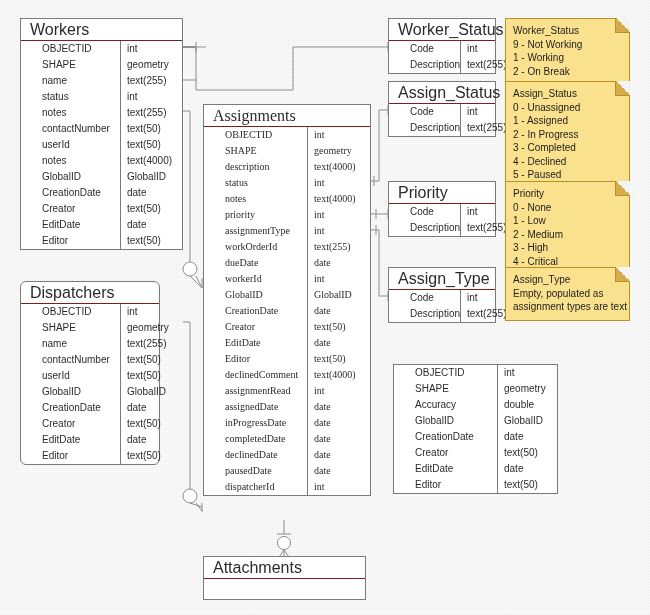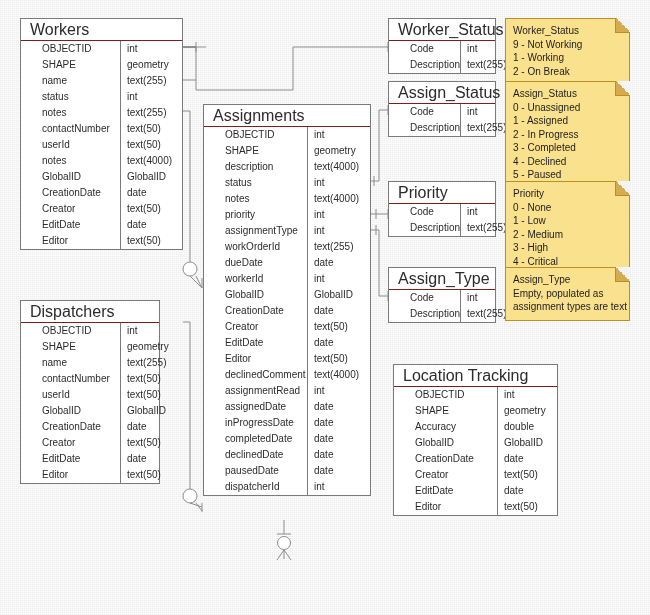--- a/index.html
+++ b/index.html
@@ -201,21 +201,21 @@
             <td class="col-type">date</td>
           </tr>
       <tr>
             <td class="col-name">Editor</td>
             <td class="col-type">text(50)</td>
           </tr>
     </tbody>
       </table>
   </div>
 
-  <div class="entity" style="left:20px; top:300px; width:140px;">
+  <div class="entity" style="left:20px; top:281px; width:140px;border-radius:6px;">
     <div class="entity-title">Dispatchers</div>
     <table class="attr-table">
       <tbody>
           <tr>
             <td class="col-name" style="width:78px">OBJECTID</td>
             <td class="col-type">int</td>
           </tr>
       <tr>
             <td class="col-name">SHAPE</td>
             <td class="col-type">geometry</td>
@@ -249,21 +249,21 @@
             <td class="col-type">date</td>
           </tr>
       <tr>
             <td class="col-name">Editor</td>
             <td class="col-type">text(50)</td>
           </tr>
     </tbody>
       </table>
   </div>
 
-  <div class="entity" style="left:203px; top:104px; width:168px;">
+  <div class="entity" style="left:203px; top:104px; width:168px;font-family:Liberation Serif, serif;">
     <div class="entity-title">Assignments</div>
     <table class="attr-table">
       <tbody>
           <tr>
             <td class="col-name" style="width:82px">OBJECTID</td>
             <td class="col-type">int</td>
           </tr>
       <tr>
             <td class="col-name">SHAPE</td>
             <td class="col-type">geometry</td>
@@ -414,21 +414,20 @@
           </tr>
       <tr>
             <td class="col-name">Description</td>
             <td class="col-type">text(255)</td>
           </tr>
     </tbody>
       </table>
   </div>
 
   <div class="entity" style="left:393px; top:364px; width:165px;">
-    <div class="entity-title">Location Tracking</div>
     <table class="attr-table">
       <tbody>
           <tr>
             <td class="col-name" style="width:82px">OBJECTID</td>
             <td class="col-type">int</td>
           </tr>
       <tr>
             <td class="col-name">SHAPE</td>
             <td class="col-type">geometry</td>
           </tr>
@@ -453,20 +452,24 @@
             <td class="col-type">date</td>
           </tr>
       <tr>
             <td class="col-name">Editor</td>
             <td class="col-type">text(50)</td>
           </tr>
     </tbody>
       </table>
   </div>
 
+  <div class="entity empty-body" style="left:203px; top:556px; width:163px;">
+    <div class="entity-title">Attachments</div>
+    <div class="body-blank"></div>
+  </div>
 
   <div class="note" style="left:505px; top:18px; width:125px;">
     <div class="note-fold"></div>
     <div class="note-line">Worker_Status</div>
     <div class="note-line">9 - Not Working</div>
     <div class="note-line">1 - Working</div>
     <div class="note-line">2 - On Break</div>
   </div>
 
   <div class="note" style="left:505px; top:81px; width:125px;">

